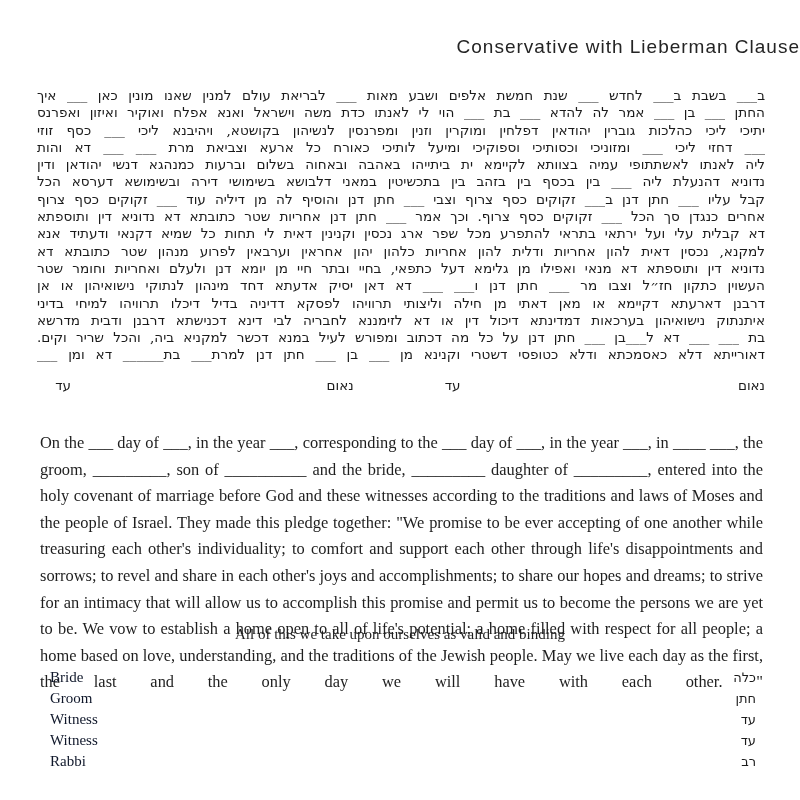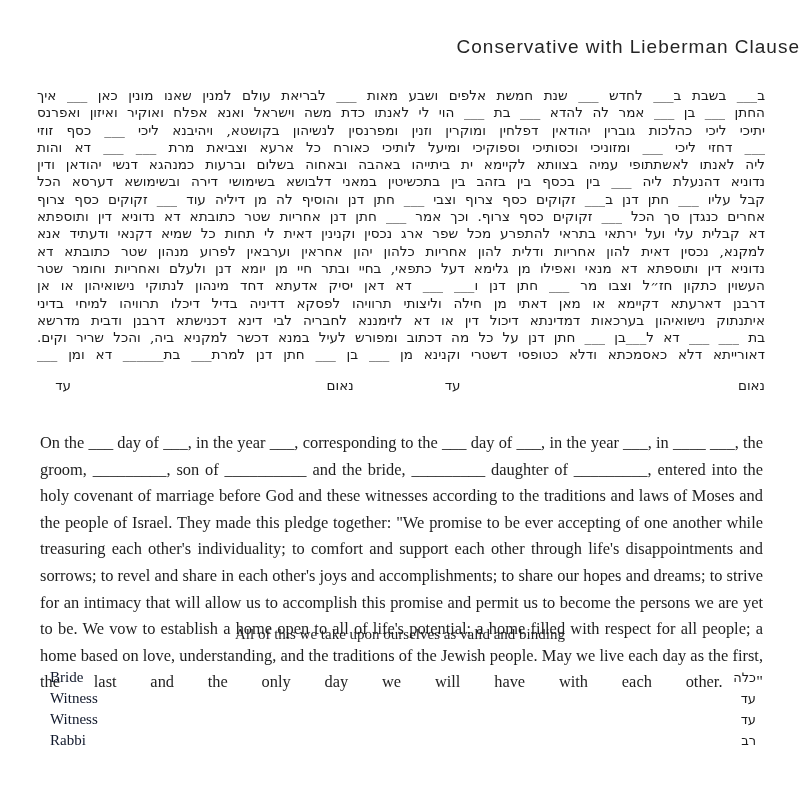--- a/index.html
+++ b/index.html
@@ -133,20 +133,24 @@
   <div class="english-paragraph">On the ___ day of ___, in the year ___, corresponding to the ___ day of ___, in the year ___, in ____ ___, the groom, _________, son of __________ and the bride, _________ daughter of _________, entered into the holy covenant of marriage before God and these witnesses according to the traditions and laws of Moses and the people of Israel. They made this pledge together: "We promise to be ever accepting of one another while treasuring each other's individuality; to comfort and support each other through life's disappointments and sorrows; to revel and share in each other's joys and accomplishments; to share our hopes and dreams; to strive for an intimacy that will allow us to accomplish this promise and permit us to become the persons we are yet to be. We vow to establish a home open to all of life's potential; a home filled with respect for all people; a home based on love, understanding, and the traditions of the Jewish people. May we live each day as the first, the last and the only day we will have with each other. "</div>
 
   <div class="affirmation">All of this we take upon ourselves as valid and binding</div>
 
   <div class="signature-block">
     <div class="signature-row">
       <span class="sig-en">Bride</span>
       <span class="sig-he">כלה</span>
     </div>
     <div class="signature-row">
+      <span class="sig-en">Groom</span>
+      <span class="sig-he">חתן</span>
+    </div>
+    <div class="signature-row">
       <span class="sig-en">Witness</span>
       <span class="sig-he">עד</span>
     </div>
     <div class="signature-row">
       <span class="sig-en">Witness</span>
       <span class="sig-he">עד</span>
     </div>
     <div class="signature-row">
       <span class="sig-en">Rabbi</span>
       <span class="sig-he">רב</span>

